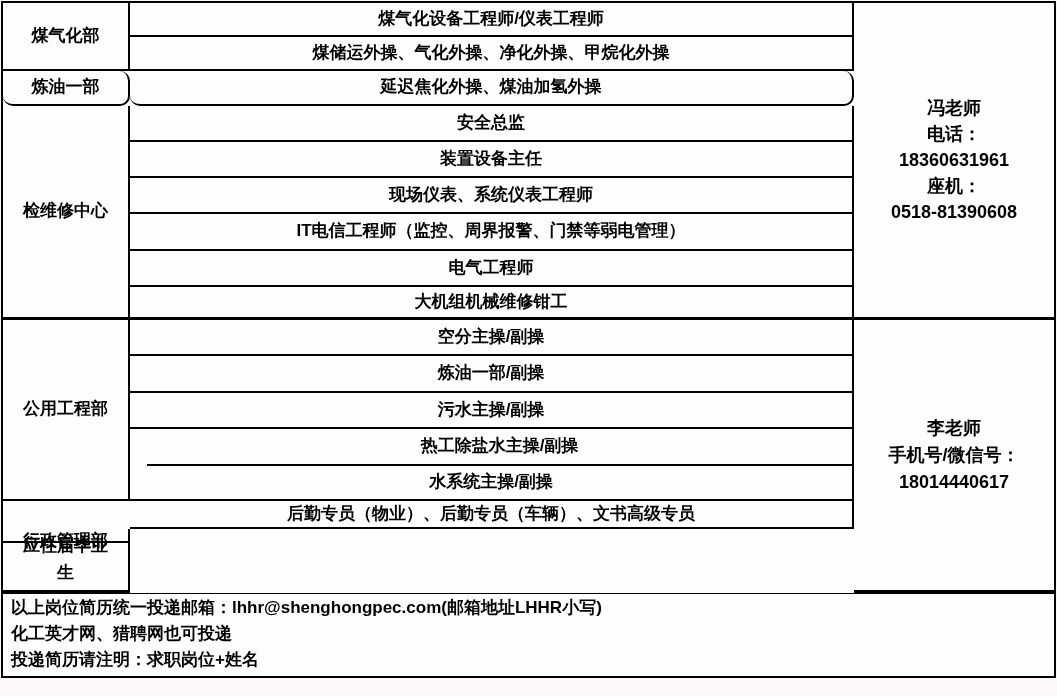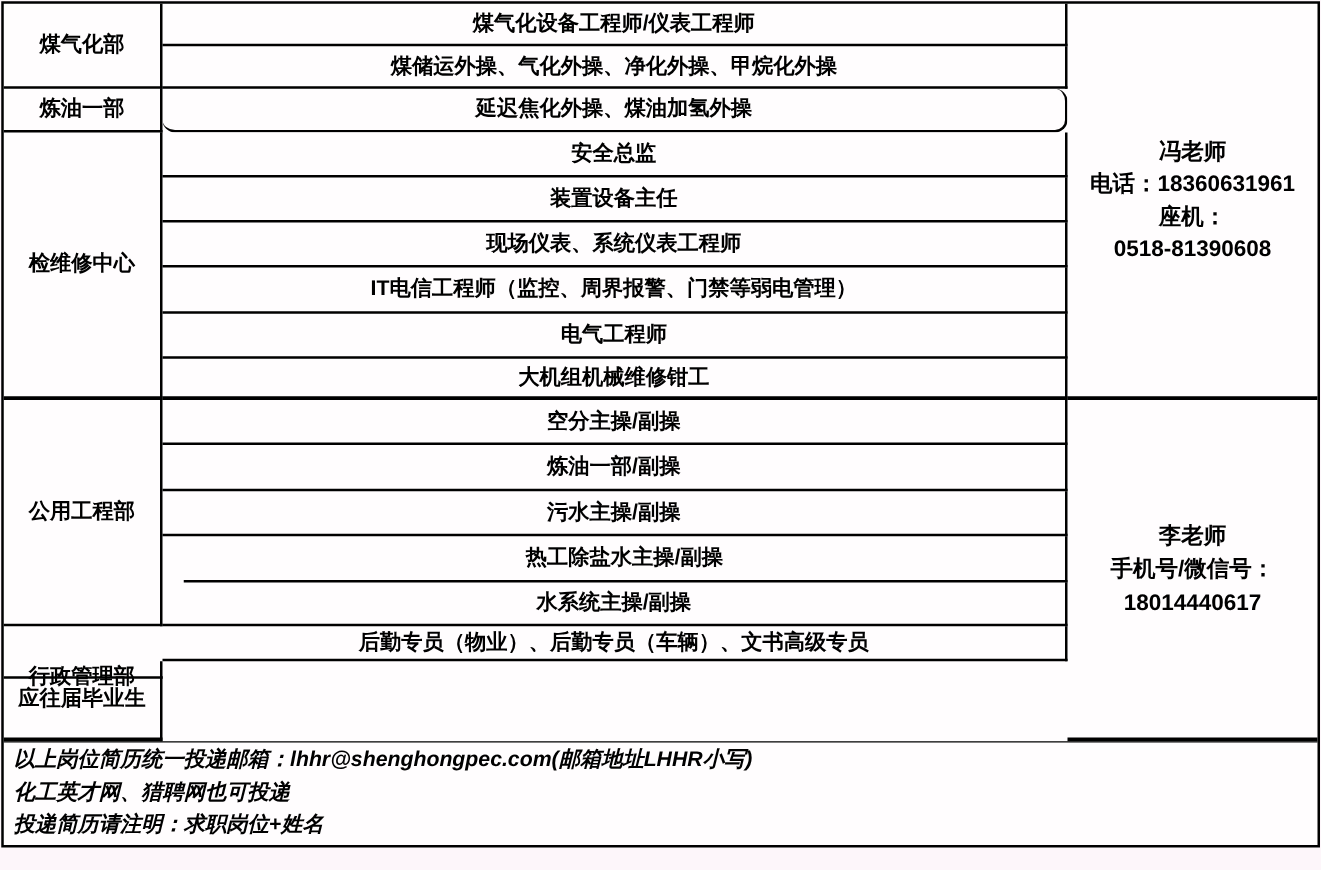--- a/index.html
+++ b/index.html
@@ -30,30 +30,30 @@
     box-sizing: border-box;
     border-right: 2px solid #000;
     border-bottom: 2px solid #000;
     display: flex;
     align-items: center;
     justify-content: center;
     text-align: center;
     font-weight: 700;
     font-size: 17px;
     color: #000;
-    padding: 0 6px;
+    padding: 0 19px;
     line-height: 1.55;
     background: transparent;
   }
   .col3 { border-right: none; }
   .bb-thick { border-bottom-width: 3px; }
 
   
   .d1 { grid-column: 1; grid-row: 1 / span 2; }
-  .d2 { grid-column: 1; grid-row: 3; }
+  .d2 { grid-column: 1; grid-row: 3; border-radius: 10px; }
   .d3 { grid-column: 1; grid-row: 4 / span 6; text-align: right; }
   .d4 { grid-column: 1; grid-row: 10 / span 5; }
   .d5 { grid-column: 1; grid-row: 15; margin-top: 40px; }
   .d6 { grid-column: 1; grid-row: 16; }
 
   
   .p1  { grid-column: 2; grid-row: 1; }
   .p2  { grid-column: 2; grid-row: 2; }
   .p3  { grid-column: 2; grid-row: 3; border-radius: 10px; }
   .p4  { grid-column: 2; grid-row: 4; }
@@ -80,21 +80,20 @@
     grid-row: 17;
     border-right: none;
     border-bottom: none;
     border-top: 1px solid #000;
     flex-direction: column;
     align-items: flex-start;
     justify-content: center;
     text-align: right;
     padding: 2px 8px 4px 8px;
     line-height: 26px;
-    font-style: italic;
   }
 </style>
 </head>
 <body>
 
 <div class="page">
   <div class="grid">
 
     <div class="cell d1">
       <span>煤气化部</span>

